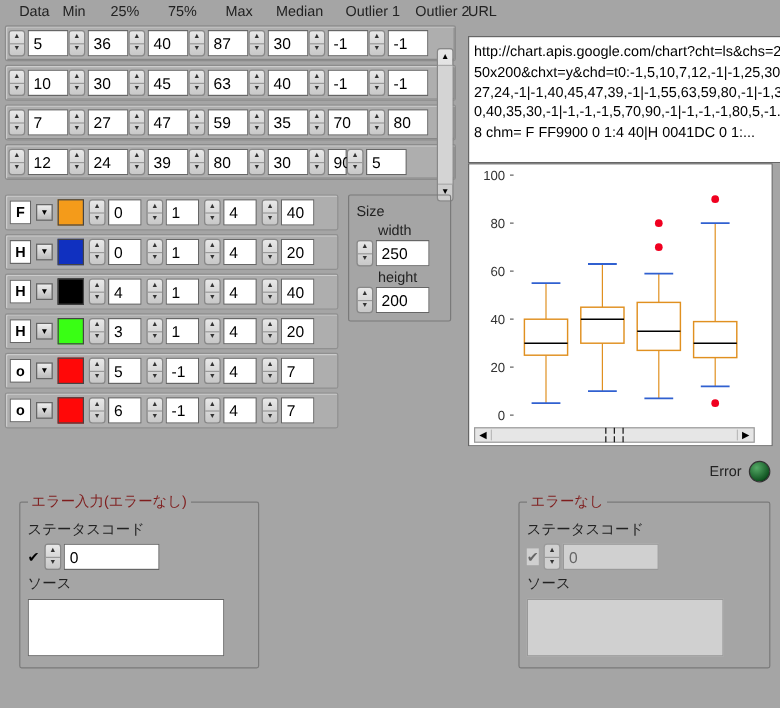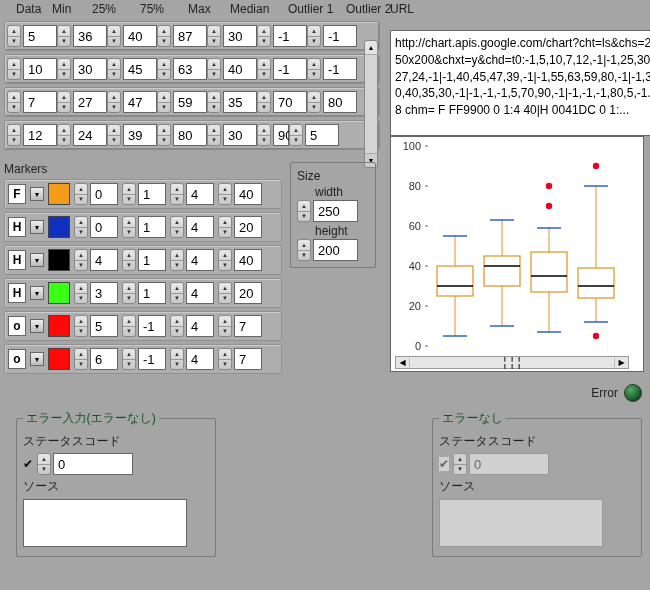--- a/index.html
+++ b/index.html
@@ -10,21 +10,21 @@
 
 .spinner { display: inline-flex; align-items: stretch; height: 22px; vertical-align: middle; }
 .spinbtns { display: flex; flex-direction: column; width: 14px; background: linear-gradient(#e8e8e8,#c8c8c8); border: 1px solid #888; border-radius: 3px; margin-right: 2px; }
 .spinbtns span { flex: 1; display: flex; align-items: center; justify-content: center; font-size: 6px; line-height: 1; color: #333; cursor: pointer; }
 .spinbtns span:first-child { border-bottom: 1px solid #999; }
 .numfield { width: 34px; border: 1px solid #666; padding: 0 4px; background: #fff; color: #000; display: flex; align-items: center; font-size: 13px; }
 .numwide { width: 45px; }
 
 
 fieldset { border: 1px solid #7a7a7a; border-radius: 2px; padding: 6px; position: relative; }
-legend { padding: 0 3px; background: transparent; color: #14532d; }
+legend { padding: 0 3px; background: transparent; color: #7f1d1d; }
 
 
 .datagrid { position: absolute; left: 4px; top: 18px; width: 376px; }
 .datarow { background: #aeaeae; border: 1px solid #8c8c8c; border-radius: 2px; padding: 3px 2px; margin-top: 3px; display: flex; gap: 0; box-shadow: inset 1px 1px 0 #ccc, inset -1px -1px 0 #888; }
 .scrollbar { position: absolute; right: 2px; top: 22px; width: 14px; height: 128px; background: linear-gradient(#e6e6e6,#ccc); border: 1px solid #888; border-radius: 3px; display: flex; flex-direction: column; }
 .scrollbar .sbarrow { height: 14px; display: flex; align-items: center; justify-content: center; font-size: 7px; border-bottom: 1px solid #aaa; }
 .scrollbar .sbtrack { flex: 1; background: #d4d4d4; }
 .scrollbar .sbarrow:last-child { border-top: 1px solid #aaa; border-bottom: none; }
 
 
@@ -287,21 +287,20 @@
       </div>
     </div>
   <div class="scrollbar">
     <span class="sbarrow">▲</span>
     <span class="sbtrack"></span>
     <span class="sbarrow">▼</span>
   </div>
 </div>
 
 <div class="markers">
-  <div class="label" style="margin-bottom:3px">Markers</div>
   <div id="mrows">
       <div class="mrow">
     <span class="mtype">F</span>
     <span class="mdrop">▼</span>
     <span class="mcolor" style="background:#f49b1a"></span>
     <span class="spinner">
           <span class="spinbtns">
             <span>▲</span>
             <span>▼</span>
           </span>

